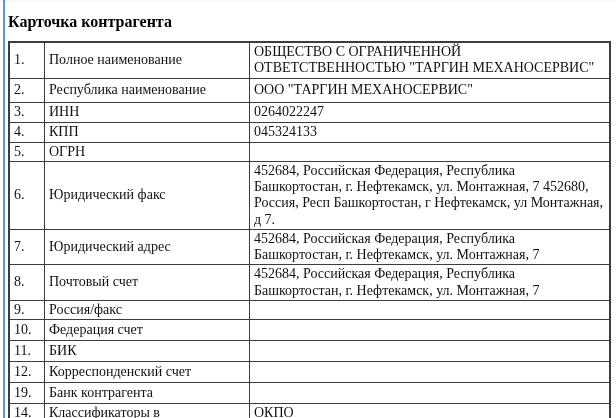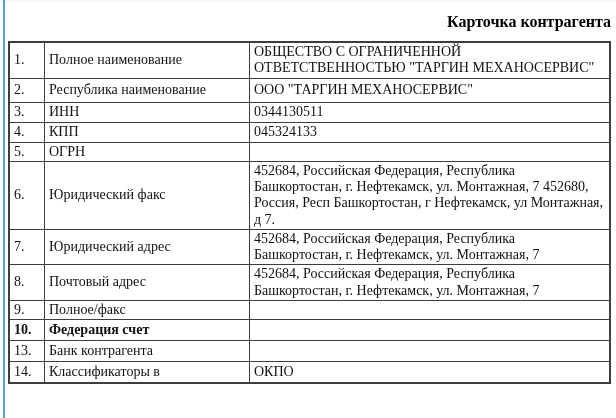--- a/index.html
+++ b/index.html
@@ -32,21 +32,21 @@
   .content {
     position: absolute;
     top: 0;
     left: 8px;
     width: 603px;
   }
   .title {
     margin: 0;
     padding-top: 12px;
     padding-bottom: 10px;
-    text-align: right;
+    text-align: left;
     font-size: 16px;
     font-weight: bold;
     line-height: 1.2;
     color: #000000;
   }
   table.card-table {
     width: 603px;
     border-collapse: collapse;
     table-layout: fixed;
     border: 2px solid #3d3d3d;
@@ -65,21 +65,21 @@
   
   #rows tr:nth-child(1)  { height: 31px; }
   #rows tr:nth-child(2)  { height: 24px; }
   #rows tr:nth-child(3)  { height: 20px; }
   #rows tr:nth-child(4)  { height: 20px; }
   #rows tr:nth-child(5)  { height: 19px; }
   #rows tr:nth-child(6)  { height: 57px; }
   #rows tr:nth-child(7)  { height: 33px; }
   #rows tr:nth-child(8)  { height: 33px; }
   #rows tr:nth-child(9)  { height: 19px; }
-  #rows tr:nth-child(10) { height: 21px; font-weight: bold; }
+  #rows tr:nth-child(10) { height: 21px; }
   #rows tr:nth-child(11) { height: 21px; }
   #rows tr:nth-child(12) { height: 21px; }
   #rows tr:nth-child(13) { height: 21px; }
   #rows tr:nth-child(14) { height: 20px; }
 </style>
 </head>
 <body>
 
 <div class="page">
   <div class="top-edge"></div>
@@ -96,21 +96,21 @@
 
   <tr>
     <td class="num">2.</td>
     <td class="label">Республика наименование</td>
     <td class="value">ООО "ТАРГИН МЕХАНОСЕРВИС"</td>
   </tr>
 
   <tr>
     <td class="num">3.</td>
     <td class="label">ИНН</td>
-    <td class="value">0344130511</td>
+    <td class="value">0264022247</td>
   </tr>
 
   <tr>
     <td class="num">4.</td>
     <td class="label">КПП</td>
     <td class="value">045324133</td>
   </tr>
 
   <tr>
     <td class="num">5.</td>
@@ -125,40 +125,50 @@
   </tr>
 
   <tr>
     <td class="num">7.</td>
     <td class="label">Юридический адрес</td>
     <td class="value">452684, Российская Федерация, Республика Башкортостан, г. Нефтекамск, ул. Монтажная, 7</td>
   </tr>
 
   <tr>
     <td class="num">8.</td>
-    <td class="label">Почтовый адрес</td>
+    <td class="label">Почтовый счет</td>
     <td class="value">452684, Российская Федерация, Республика Башкортостан, г. Нефтекамск, ул. Монтажная, 7</td>
   </tr>
 
   <tr>
     <td class="num">9.</td>
-    <td class="label">Полное/факс</td>
+    <td class="label">Россия/факс</td>
     <td class="value"></td>
   </tr>
 
   <tr>
     <td class="num">10.</td>
     <td class="label">Федерация счет</td>
     <td class="value"></td>
   </tr>
 
-
+  <tr>
+    <td class="num">11.</td>
+    <td class="label">БИК</td>
+    <td class="value"></td>
+  </tr>
 
   <tr>
-    <td class="num">13.</td>
+    <td class="num">12.</td>
+    <td class="label">Корреспонденский счет</td>
+    <td class="value"></td>
+  </tr>
+
+  <tr>
+    <td class="num">19.</td>
     <td class="label">Банк контрагента</td>
     <td class="value"></td>
   </tr>
 
   <tr>
     <td class="num">14.</td>
     <td class="label">Классификаторы в</td>
     <td class="value">ОКПО</td>
   </tr>
 </tbody>

